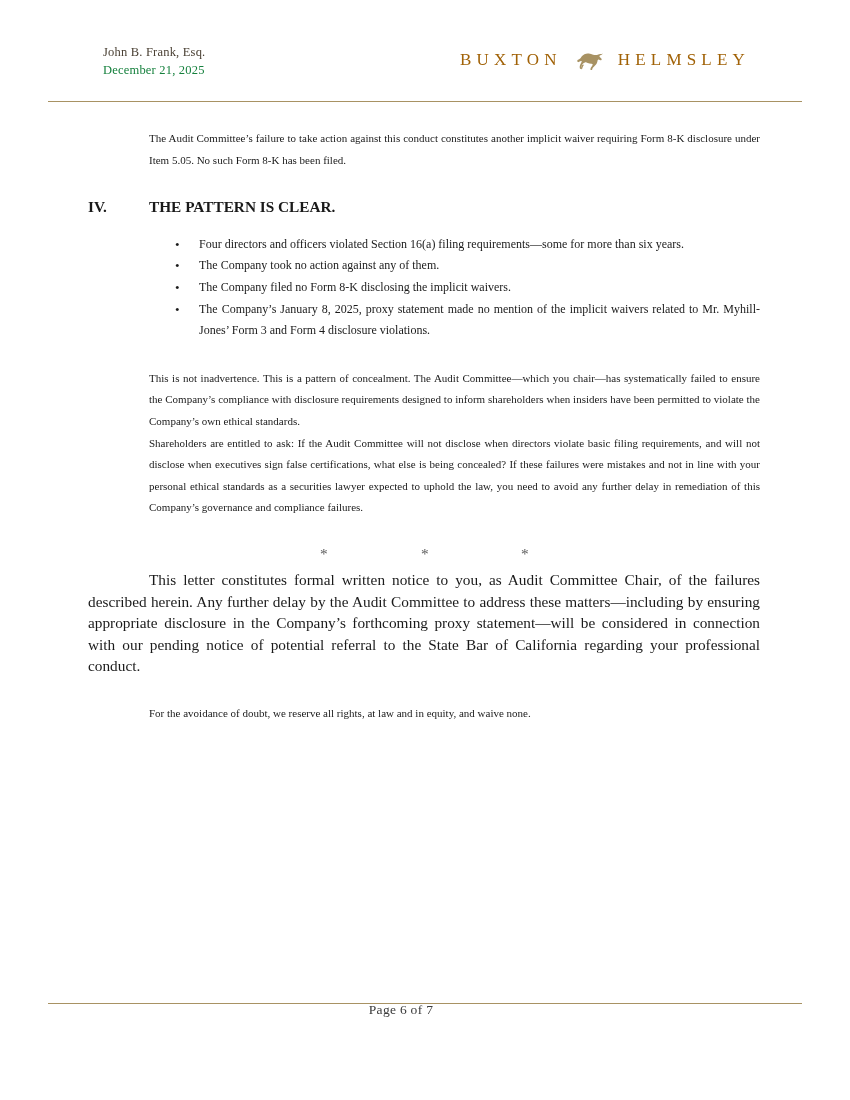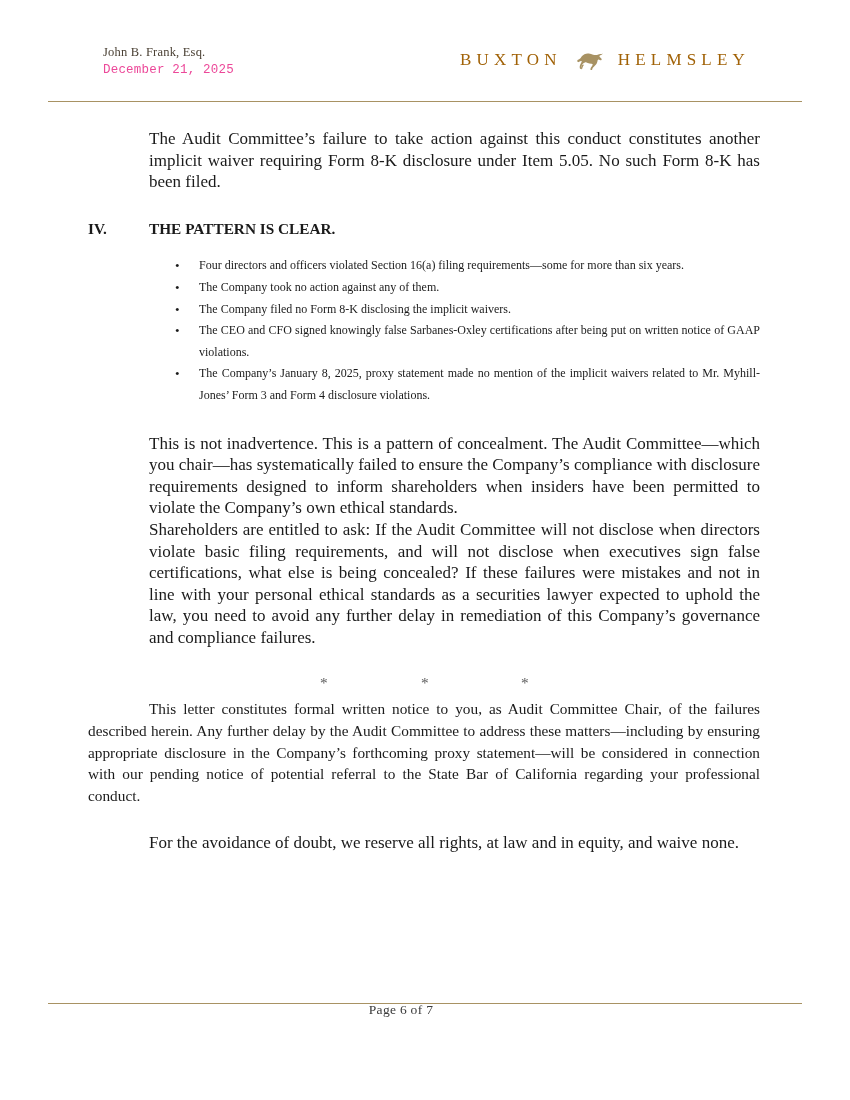--- a/index.html
+++ b/index.html
@@ -36,23 +36,23 @@
     line-height: 1.35;
   }
   .recipient-name {
     font-family: "Liberation Serif", "DejaVu Serif", serif;
     font-size: 12.5px;
     color: #4a4034;
     letter-spacing: 0.2px;
     white-space: nowrap;
   }
   .recipient-date {
-    font-family: Liberation Mono, monospace;
+    font-family: Liberation Serif, serif;
     font-size: 12.5px;
-    color: #ec4899;
+    color: #15803d;
     letter-spacing: 0.2px;
     white-space: nowrap;
     margin-top: 1px;
   }
   .brand {
     position: absolute;
     right: 4px;
     top: 6px;
     display: flex;
     align-items: center;
@@ -85,21 +85,21 @@
 
   
   .content {
     position: absolute;
     left: 88px;
     top: 128px;
     width: 672px;
   }
   p.body-text {
     margin: 0 0 0 0;
-    font-size: 17px;
+    font-size: 11px;
     line-height: 21.6px;
     text-align: justify;
     text-justify: inter-word;
     padding-left: 61px;
     hyphens: none;
   }
   p.body-text + p.body-text {
   }
   .para-gap-lg { margin-top: 26px !important; }
 
@@ -216,21 +216,20 @@
     <div class="section-heading">
       <span class="section-numeral">IV.</span>
       <span class="section-title">THE PATTERN IS CLEAR.</span>
     </div>
 
 
     <ul class="bullets">
       <li>Four directors and officers violated Section 16(a) filing requirements—some for more than six years.</li>
       <li>The Company took no action against any of them.</li>
       <li>The Company filed no Form 8-K disclosing the implicit waivers.</li>
-      <li>The CEO and CFO signed knowingly false Sarbanes-Oxley certifications after being put on written notice of GAAP violations.</li>
       <li>The Company’s January 8, 2025, proxy statement made no mention of the implicit waivers related to Mr. Myhill-Jones’ Form 3 and Form 4 disclosure violations.</li>
     </ul>
 
     <p class="body-text para-gap-lg">This is not inadvertence.  This is a pattern of concealment.  The Audit Committee—which you chair—has systematically failed to ensure the Company’s compliance with disclosure requirements designed to inform shareholders when insiders have been permitted to violate the Company’s own ethical standards.</p>
 
     <p class="body-text">Shareholders are entitled to ask:  If the Audit Committee will not disclose when directors violate basic filing requirements, and will not disclose when executives sign false certifications, what else is being concealed?  If these failures were mistakes and not in line with your personal ethical standards as a securities lawyer expected to uphold the law, you need to avoid any further delay in remediation of this Company’s governance and compliance failures.</p>
 
     <div class="asterisks">
       <span class="ast-1">*</span>
       <span class="ast-2">*</span>

